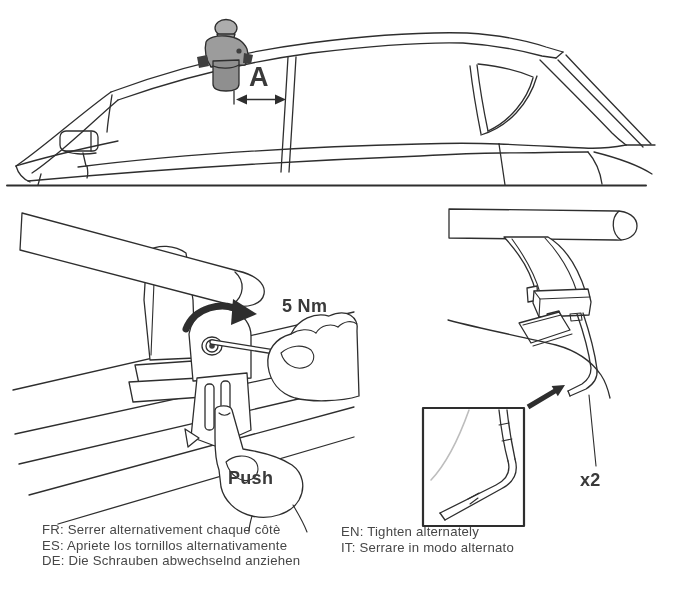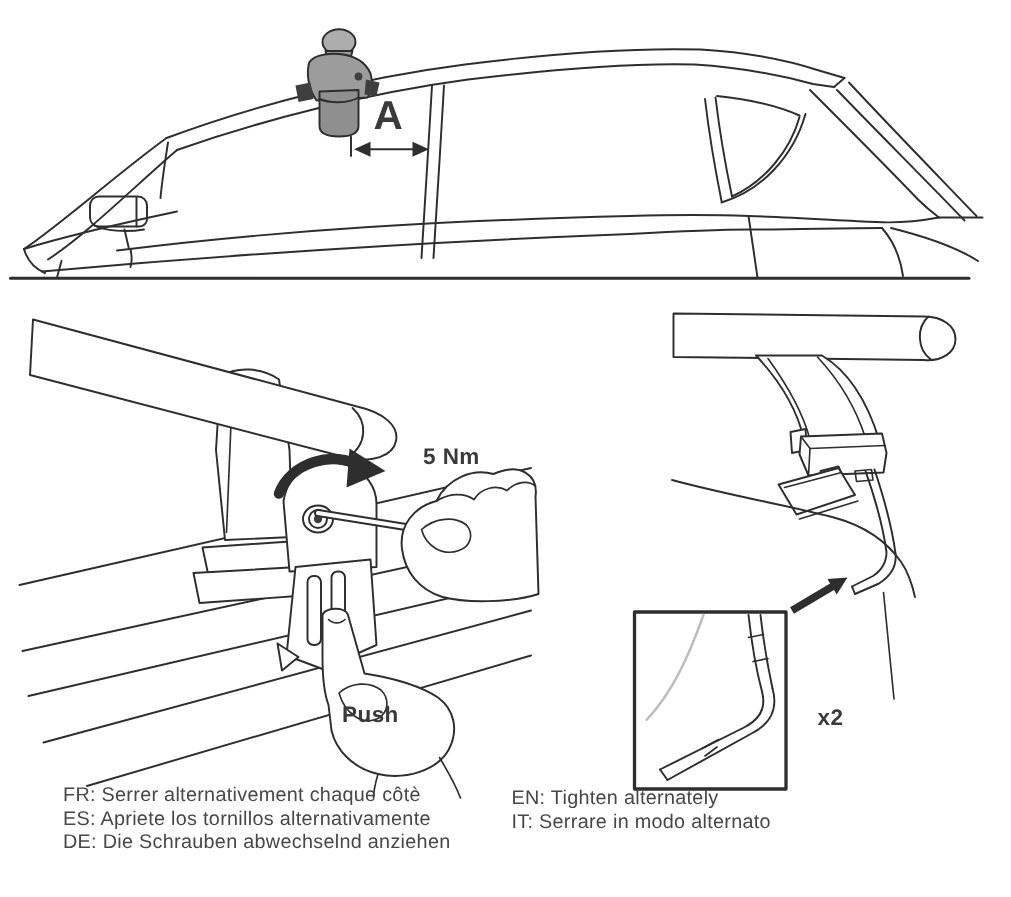--- a/index.html
+++ b/index.html
@@ -19,21 +19,21 @@
   .darkfill{fill:#3f3f3f;stroke:none;}
   .inkfill{fill:var(--line,#2e2e2e);stroke:none;}
   .thick{stroke-width:2;}
   .thin{stroke-width:1.1;}
   .softgray{stroke:var(--light-gray,#bdbdbd);stroke-width:1.6;}
   .label{
     position:absolute;color:var(--label,#3a3a3a);font-weight:bold;
     white-space:nowrap;letter-spacing:.3px;
   }
   .dim-label{font-size:27px;}
-  .small-label{font-size:15px;}
+  .small-label{font-size:18px;}
   .footer{
     position:absolute;color:var(--text,#474747);font-size:13.2px;
     line-height:15.6px;letter-spacing:.2px;white-space:nowrap;
   }
 </style>
 </head>
 <body>
 
 <div class="sheet">
 
@@ -198,21 +198,21 @@
       <path d="M508,461 C511,472 506,480 496,485 L440,513"></path>
       <path d="M515,459 C519,473 513,483 501,489 L445,520"></path>
       <path d="M440,513 L445,520"></path>
       <path class="thin" d="M468,499 L479,493"></path>
       <path class="thin" d="M470,504 L478,498"></path>
     </g>
     <path class="inkfill" d="M529.3,409.2 L556,393.3 L557.8,396.3 L565,385 L551.6,386 L553.4,389 L526.7,404.8 Z"></path>
     <path class="thin" d="M589,395 L596,466"></path>
   </svg>
 
-  <div class="label small-label" style="left:545px;top:470px">x2</div>
+  <div class="label small-label" style="left:580px;top:470px">x2</div>
 
   <div class="footer" style="left:341px;top:524px">
     <div>EN: Tighten alternately</div>
     <div>IT: Serrare in modo alternato</div>
   </div>
   <div class="footer" style="left:42px;top:522px">
     <div>FR: Serrer alternativement chaque côtè</div>
     <div>ES: Apriete los tornillos alternativamente</div>
     <div>DE: Die Schrauben abwechselnd anziehen</div>
   </div>

